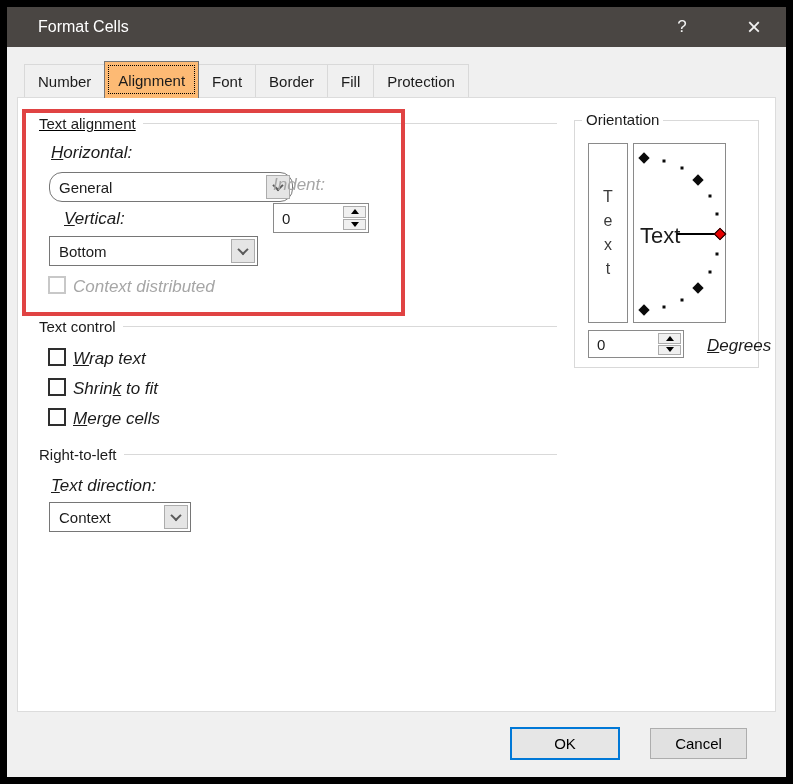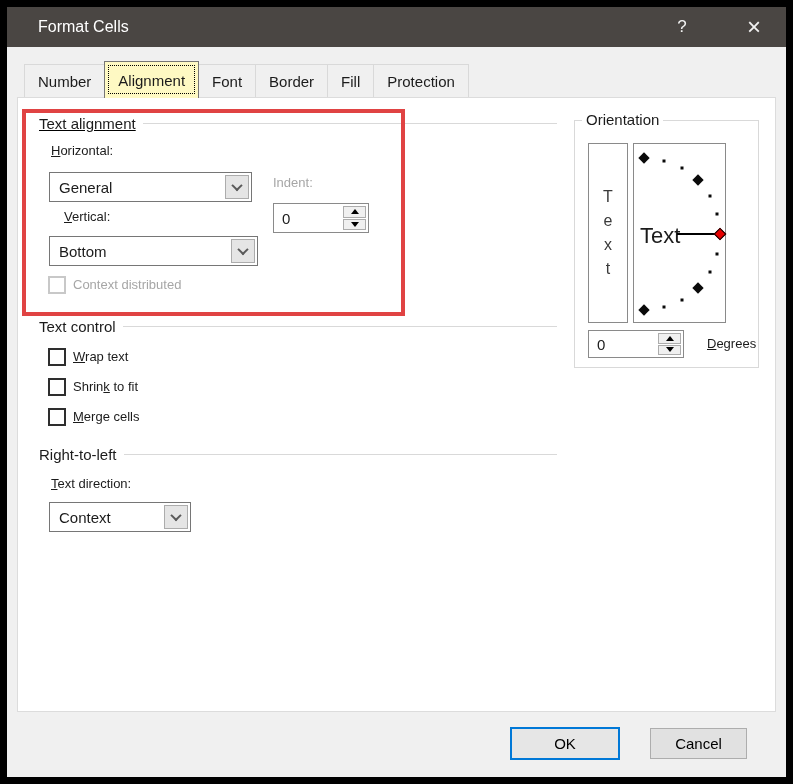--- a/index.html
+++ b/index.html
@@ -14,32 +14,32 @@
   .tb-btn { position:absolute; top:0; width:42px; height:40px; display:flex; align-items:center;
             justify-content:center; color:#F2F2F2; cursor:default; }
   .tb-help { left:654px; font-size:17px; }
   .tb-close { left:726px; font-size:24px; font-weight:300; }
 
   
   .tabstrip { position:absolute; left:18px; top:53px; height:37px; display:flex; align-items:flex-end; z-index:3; }
   .tab { position:relative; height:32px; padding:16px 13px; display:flex; align-items:center; justify-content:center;
          background:#F0F0F0; border:1px solid #D9D9D9; border-bottom:none; margin-left:-1px;
          font-size:15px; color:#1b1b1b; font-family:inherit; cursor:default; }
-  .tab.active { height:37px; margin-bottom:-1px; background:#fef9c3; border:1px solid #767676; border-bottom:none; z-index:4; }
+  .tab.active { height:37px; margin-bottom:-1px; background:#fdba74; border:1px solid #767676; border-bottom:none; z-index:4; }
   .tab.active::after { content:""; position:absolute; left:3px; right:3px; top:3px; bottom:4px; border:1px dotted #000; }
 
   
   .page { position:absolute; left:10px; top:90px; width:759px; height:615px; background:#FFFFFF;
           border:1px solid #DCDCDC; }
 
   .group-header { position:absolute; display:flex; align-items:center; height:18px; }
   .group-title { font-size:15px; color:#1b1b1b; padding-right:7px; white-space:nowrap; }
   .group-line { flex:1; height:1px; background:#D9D9D9; }
 
-  .lbl { position:absolute; font-size:13px; color:#1b1b1b; white-space:nowrap; }
+  .lbl { position:absolute; font-size:17px; color:#1b1b1b; white-space:nowrap;font-style:italic; }
   .lbl.disabled { color:#A6A6A6; }
   .mn { text-decoration:underline; }
 
   
   .combo { position:absolute; height:30px; background:#FFFFFF; border:1px solid #767676; }
   .combo-value { position:absolute; left:9px; top:0; height:100%; display:flex; align-items:center;
                  font-size:15px; color:#1b1b1b; }
   .combo-btn { position:absolute; right:2px; top:2px; bottom:2px; width:24px; background:#E5E5E5;
                border:1px solid #ACACAC; display:flex; align-items:center; justify-content:center; }
   .chev { width:8px; height:8px; border-right:2px solid #5a5a5a; border-bottom:2px solid #5a5a5a;
@@ -118,21 +118,21 @@
     <div class="page">
 
       <div class="highlight-rect"></div>
 
       <div class="group-header" style="left:21px; top:16px; width:518px;text-decoration:underline;">
         <span class="group-title">Text alignment</span>
         <span class="group-line"></span>
       </div>
 
       <div class="lbl" style="left:33px; top:45px;"><span></span><span class="mn">H</span><span>orizontal:</span></div>
-      <div class="combo" style="left:31px; top:74px; width:203px;">
+      <div class="combo" style="left:31px; top:74px; width:244px;border-radius:13px;">
         <span class="combo-value">General</span>
         <span class="combo-btn">
             <span class="chev"></span>
           </span>
       </div>
 
       <div class="lbl disabled" style="left:255px; top:77px;">Indent:</div>
       <div class="spinner" style="left:255px; top:105px; width:96px; height:30px;">
         <span class="spin-value">0</span>
         <span class="spin-btns">

